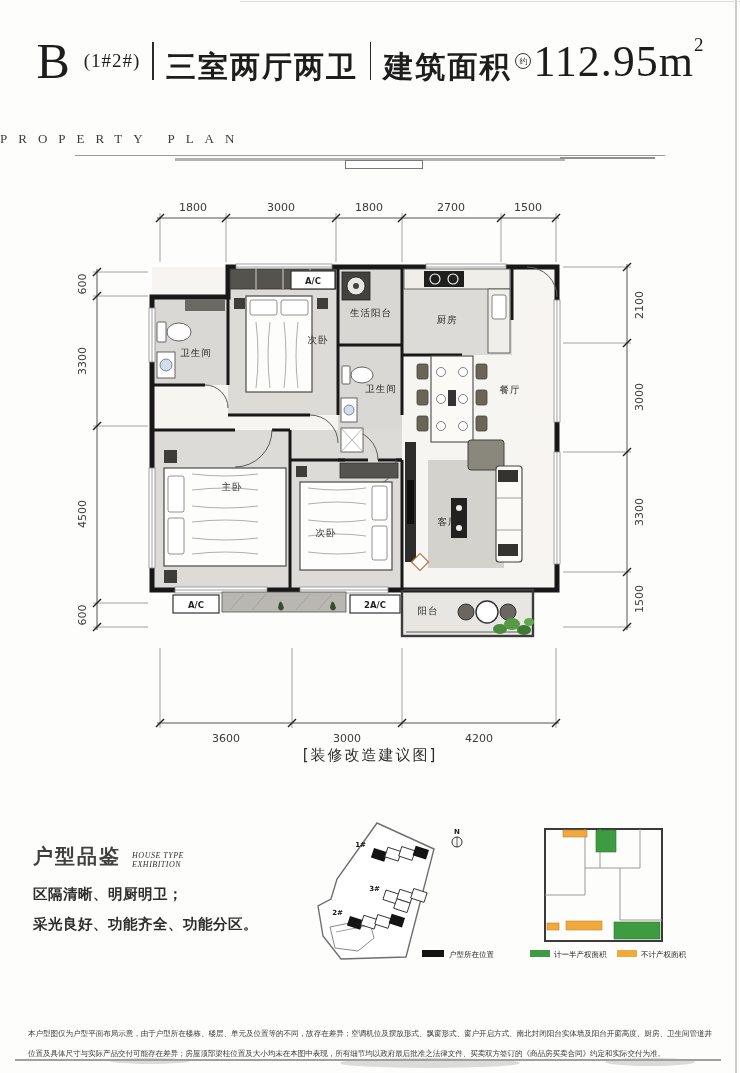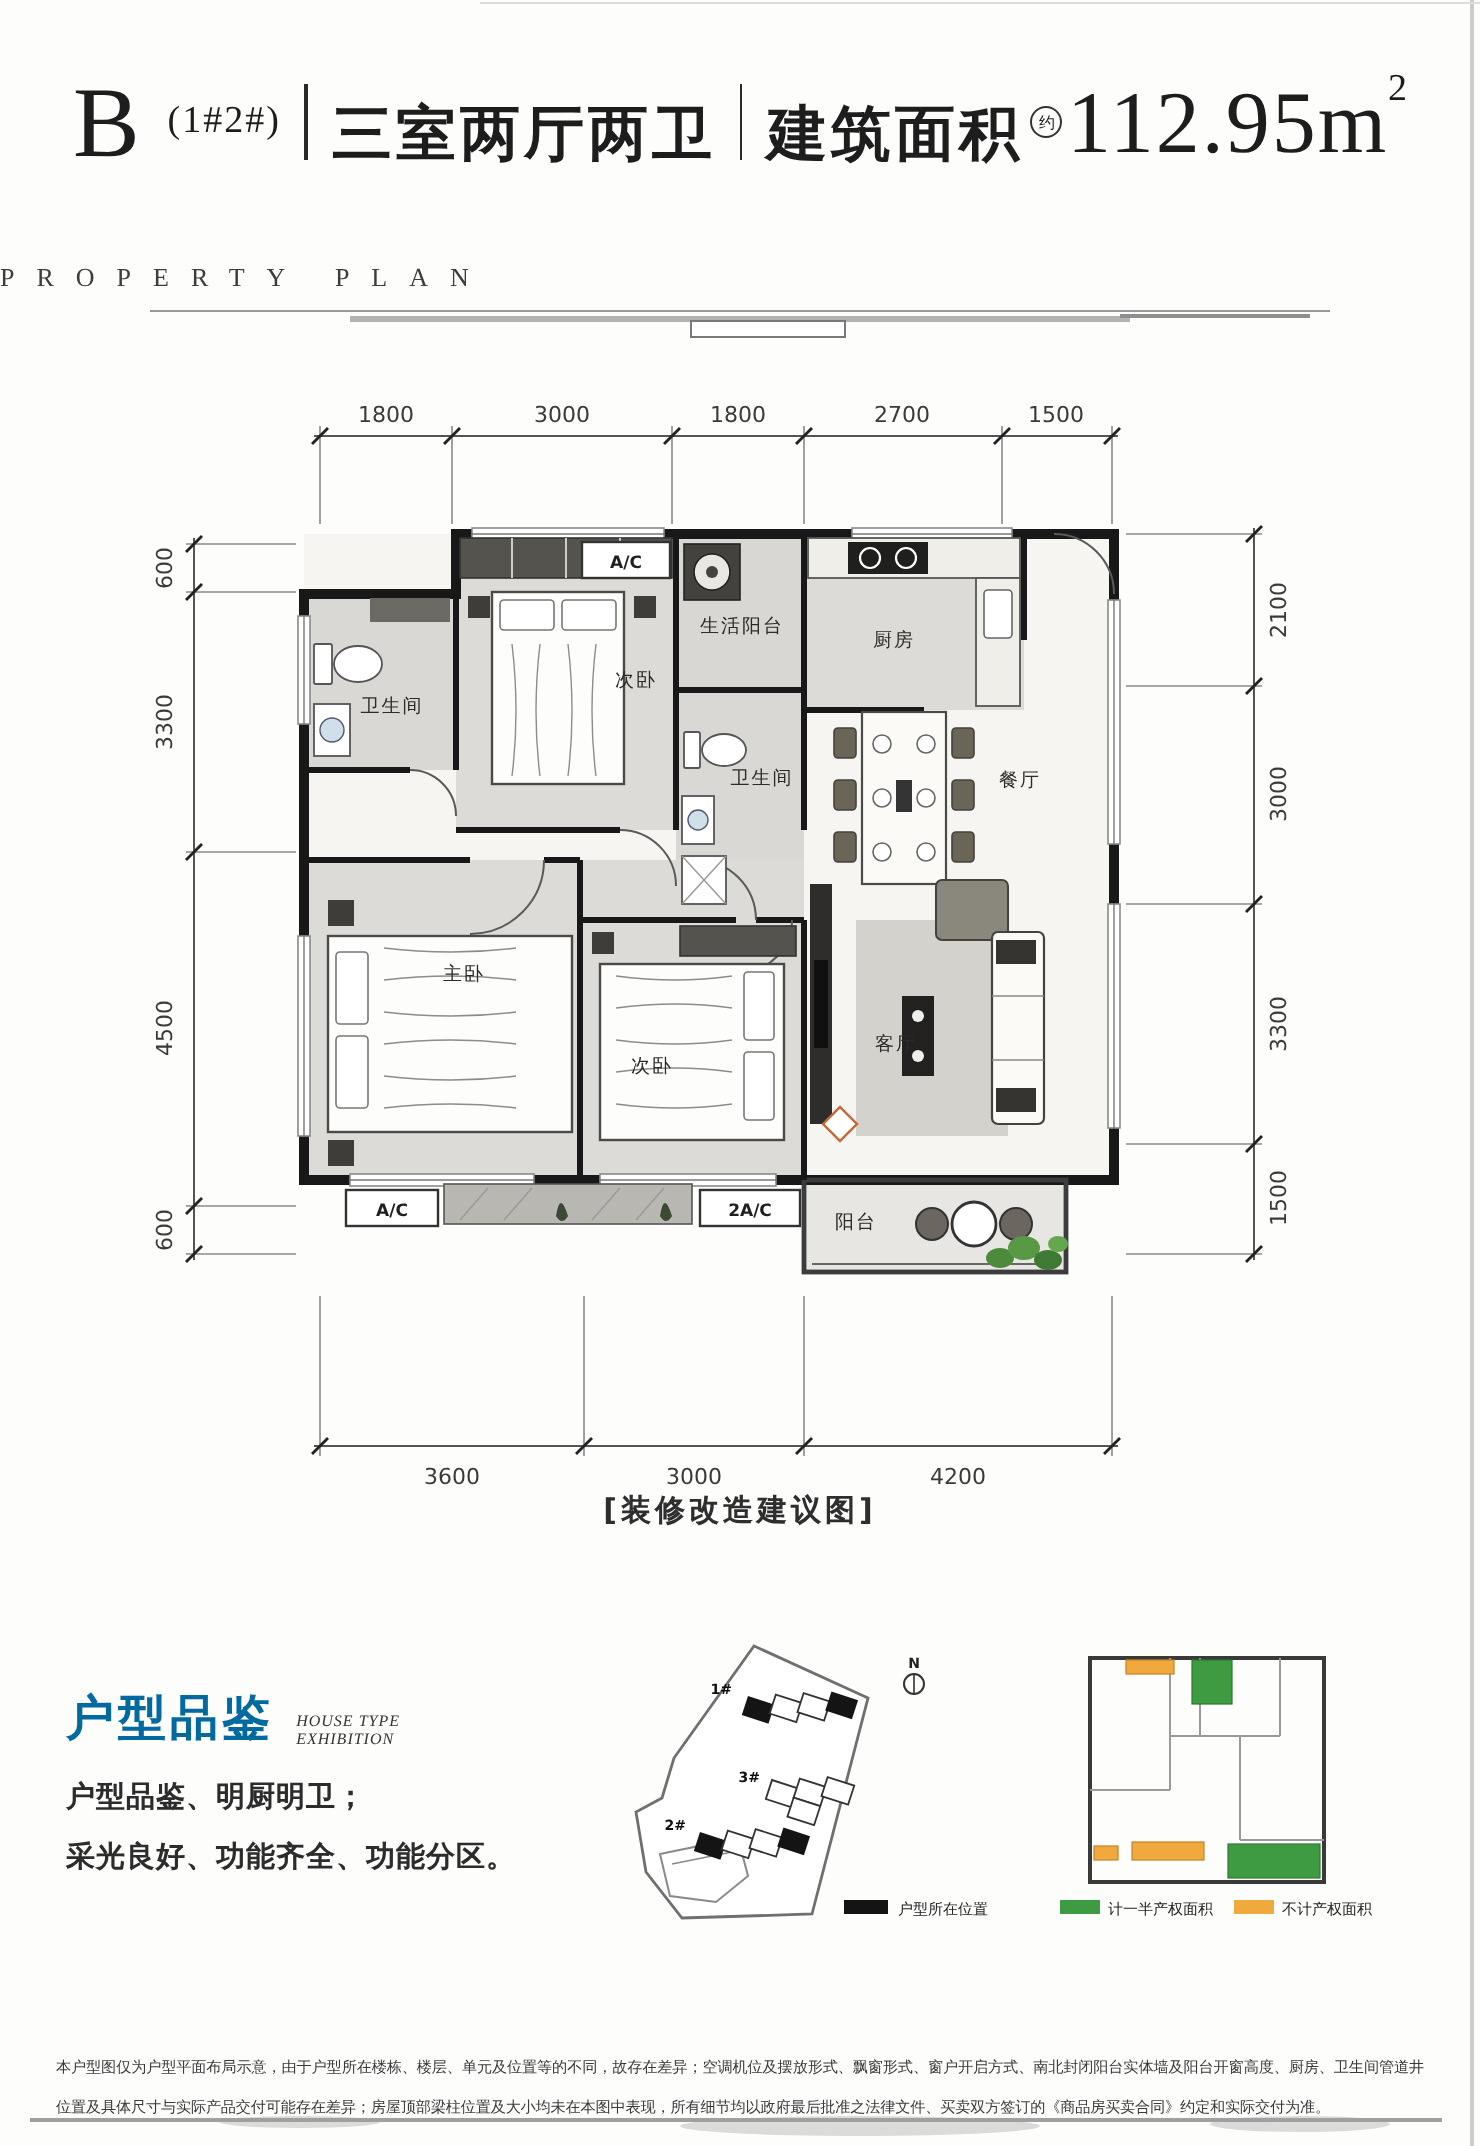--- a/index.html
+++ b/index.html
@@ -18,25 +18,25 @@
   .hd-val{font-size:44px;letter-spacing:1px;}
   .hd-sup{font-size:19px;vertical-align:super;position:relative;top:-16px;}
   
   .subtitle{top:131px;left:0;width:740px;text-align:left;font-family:"Liberation Serif",serif;
             font-size:13px;letter-spacing:11px;color:#3d3d3d;}
   .deco1{top:155px;left:75px;width:590px;height:0;border-top:1px solid #9a9a9a;}
   .deco2{top:158px;left:175px;width:390px;height:3px;background:#b3b3b3;}
   .deco3{top:160px;left:345px;width:76px;height:7px;border:1px solid #7a7a7a;background:#fff;}
   .deco4{top:157px;left:560px;width:95px;height:2px;background:#8f8f8f;}
   
-  .caption{top:746px;left:0;width:740px;text-align:center;font-size:15px;font-weight:bold;
+  .caption{top:746px;left:0;width:740px;text-align:center;font-size:15px;font-weight:normal;
            color:#2e2e2e;letter-spacing:2px;}
   
   .exh{top:843px;left:33px;width:260px;}
-  .exh-title{font-size:24px;font-weight:bold;color:#0369a1;letter-spacing:2px;display:inline-block;}
+  .exh-title{font-size:20px;font-weight:bold;color:#404040;letter-spacing:2px;display:inline-block;}
   .exh-en{display:inline-block;vertical-align:bottom;margin-left:6px;font-family:"Liberation Serif",serif;
           font-style:italic;font-size:8px;line-height:1.2;color:#333;letter-spacing:.5px;}
   .exh-features{margin-top:10px;font-size:14.5px;font-weight:bold;color:#2c2c2c;line-height:2.05;letter-spacing:.5px;}
   
   .disc{top:1024px;left:28px;width:684px;font-size:7.6px;color:#3a3a3a;line-height:2.6;
         text-align:justify;letter-spacing:-.1px;}
   
   .edge-r{top:0;left:735px;width:2px;height:1073px;background:#cccccc;}
   .edge-t{top:1px;left:240px;width:500px;height:1px;background:#dddddd;}
   .edge-b{top:1059px;left:15px;width:706px;height:1.5px;background:#a0a0a0;}
@@ -408,21 +408,21 @@
 
 <div class="abs exh">
   <div>
     <span class="exh-title">户型品鉴</span>
     <span class="exh-en">
       <span>HOUSE TYPE</span><br>
       <span>EXHIBITION</span>
     </span>
   </div>
   <div class="exh-features">
-    <div>户型品鉴、明厨明卫；</div>
+    <div>区隔清晰、明厨明卫；</div>
     <div>采光良好、功能齐全、功能分区。</div>
   </div>
 </div>
 
 <div class="abs disc">
   <span>本户型图仅为户型平面布局示意，由于户型所在楼栋、楼层、单元及位置等的不同，故存在差异；空调机位及摆放形式、飘窗形式、窗户开启方式、南北封闭阳台实体墙及阳台开窗高度、厨房、卫生间</span><span>管道井位置及具体尺寸与实际产品交付可能存在差异；房屋顶部梁柱位置及大小均未在本图中表现，所有细节均以政府最后批准之法律文件、买卖双方签订的《商品房买卖合同》约定和实际交付为准。</span>
 </div>
 
 <div class="abs edge-r"></div>
 <div class="abs edge-t"></div>

